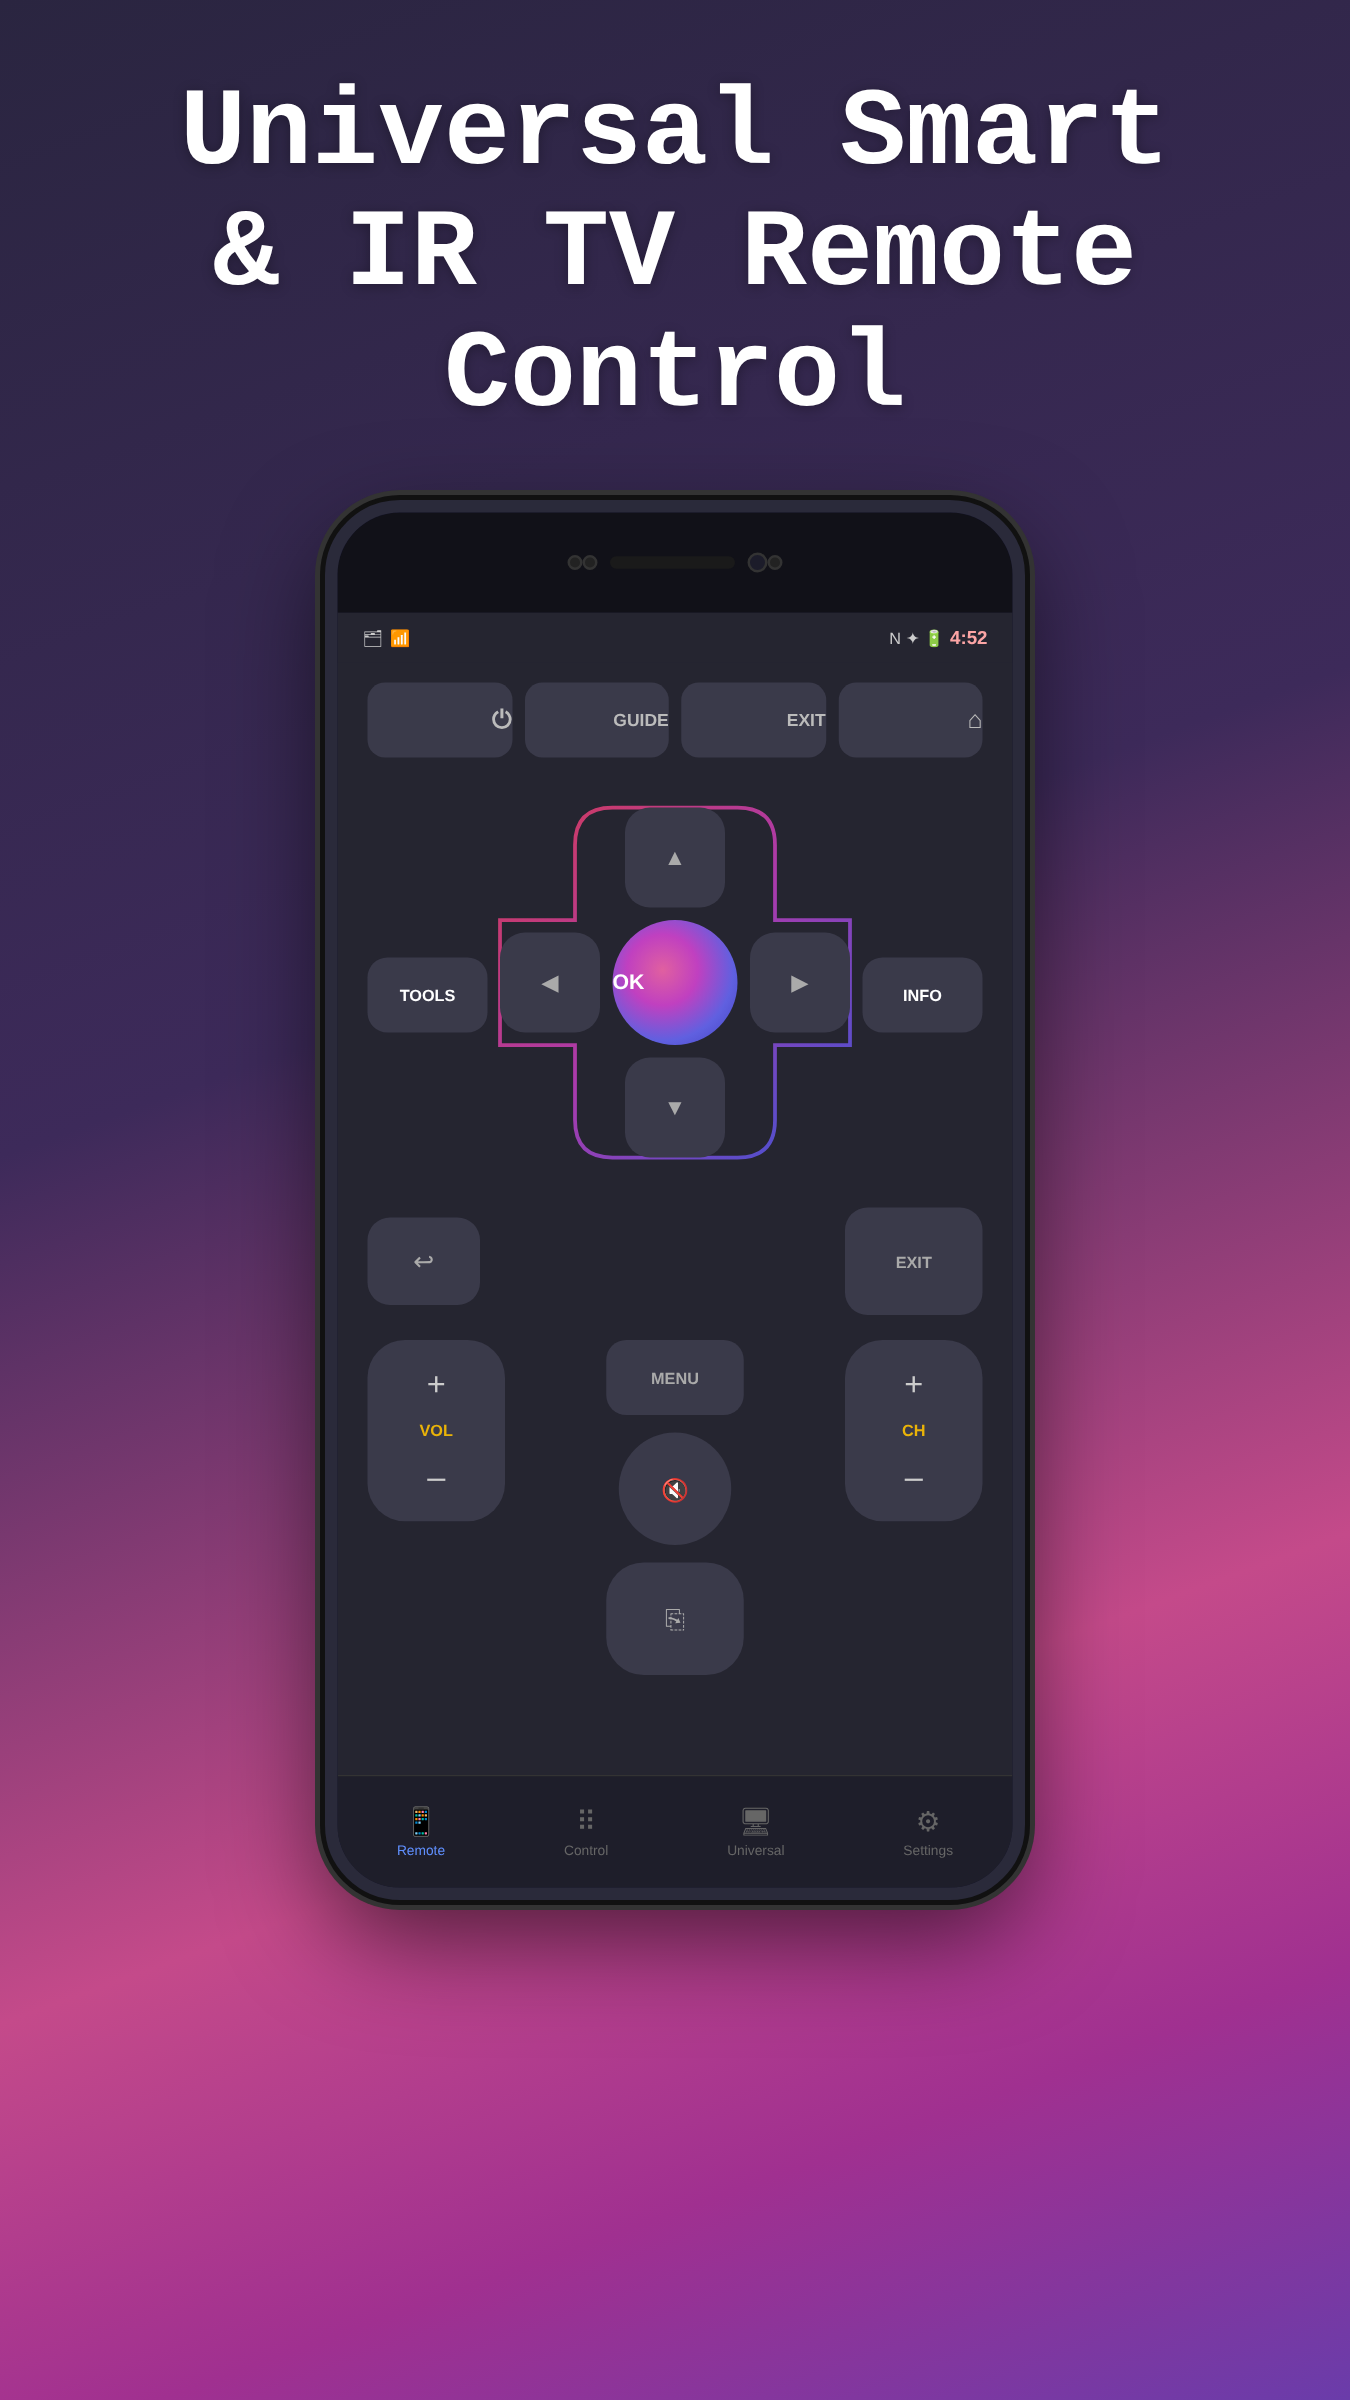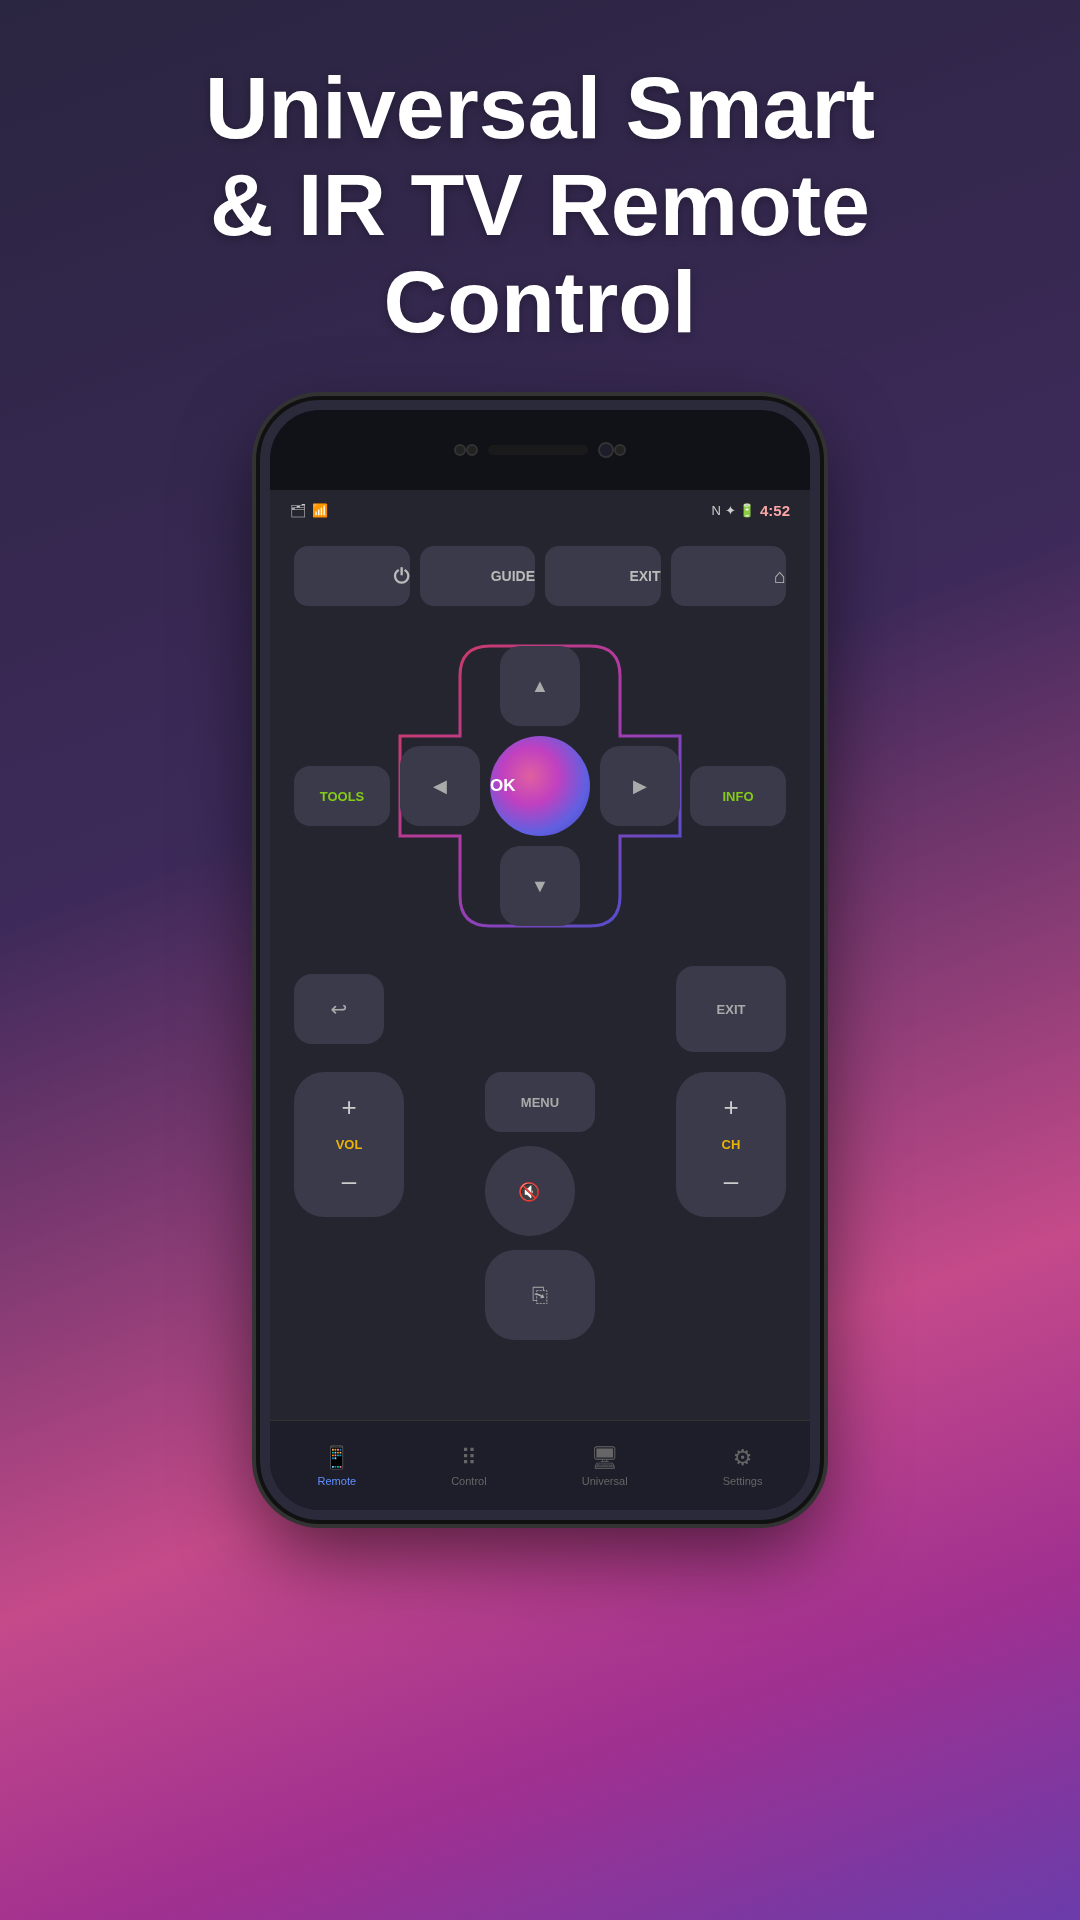--- a/index.html
+++ b/index.html
@@ -16,20 +16,21 @@
     .title-area {
       text-align: center;
       padding: 60px 80px 40px;
     }
     .title-text {
       font-size: 88px;
       font-weight: 900;
       color: #ffffff;
       line-height: 1.1;
       text-shadow: 0 2px 10px rgba(0,0,0,0.3);
+      font-family: Liberation Mono, monospace;
     }
 
     
     .phone-wrapper {
       display: flex;
       justify-content: center;
       align-items: flex-start;
       margin-top: 10px;
     }
     .phone {
@@ -247,21 +248,21 @@
       margin-bottom: 10px;
     }
     .side-remote-btn {
       width: 110px;
       height: 60px;
       background: #3a3a4a;
       border-radius: 16px;
       display: flex;
       align-items: center;
       justify-content: center;
-      color: #84cc16;
+      color: #ffffff;
       font-size: 13px;
       font-weight: 600;
       cursor: pointer;
       border: none;
     }
 
     .back-exit-row {
       display: flex;
       align-items: center;
       justify-content: space-between;
@@ -317,20 +318,21 @@
       color: #eab308;
       font-size: 13px;
       font-weight: 700;
     }
     .vol-plus { font-size: 26px; color: #ccc; }
     .vol-minus { font-size: 26px; color: #ccc; }
 
     .middle-col {
       display: flex;
       flex-direction: column;
+      align-items: center;
       gap: 14px;
     }
     .menu-btn {
       width: 110px;
       height: 60px;
       background: #3a3a4a;
       border-radius: 16px;
       display: flex;
       align-items: center;
       justify-content: center;

